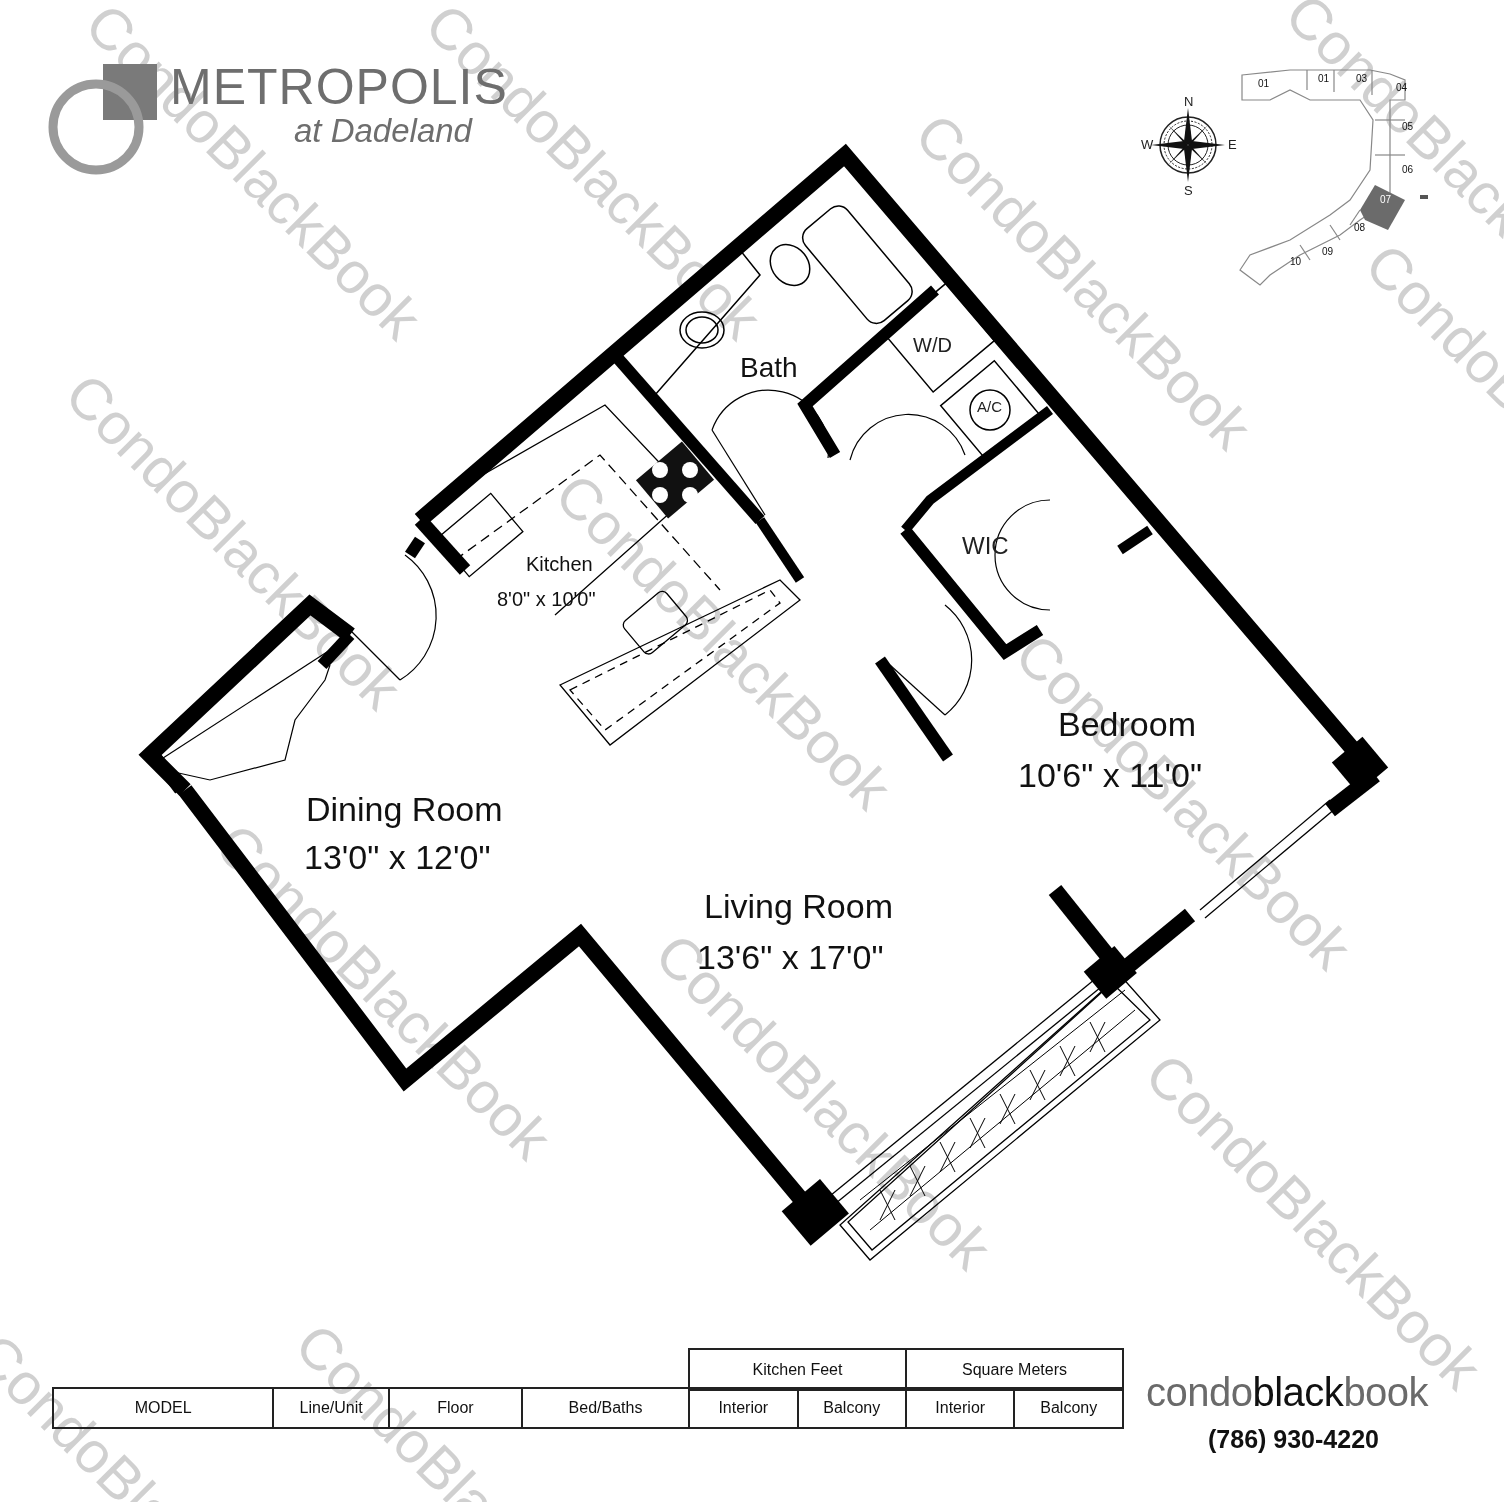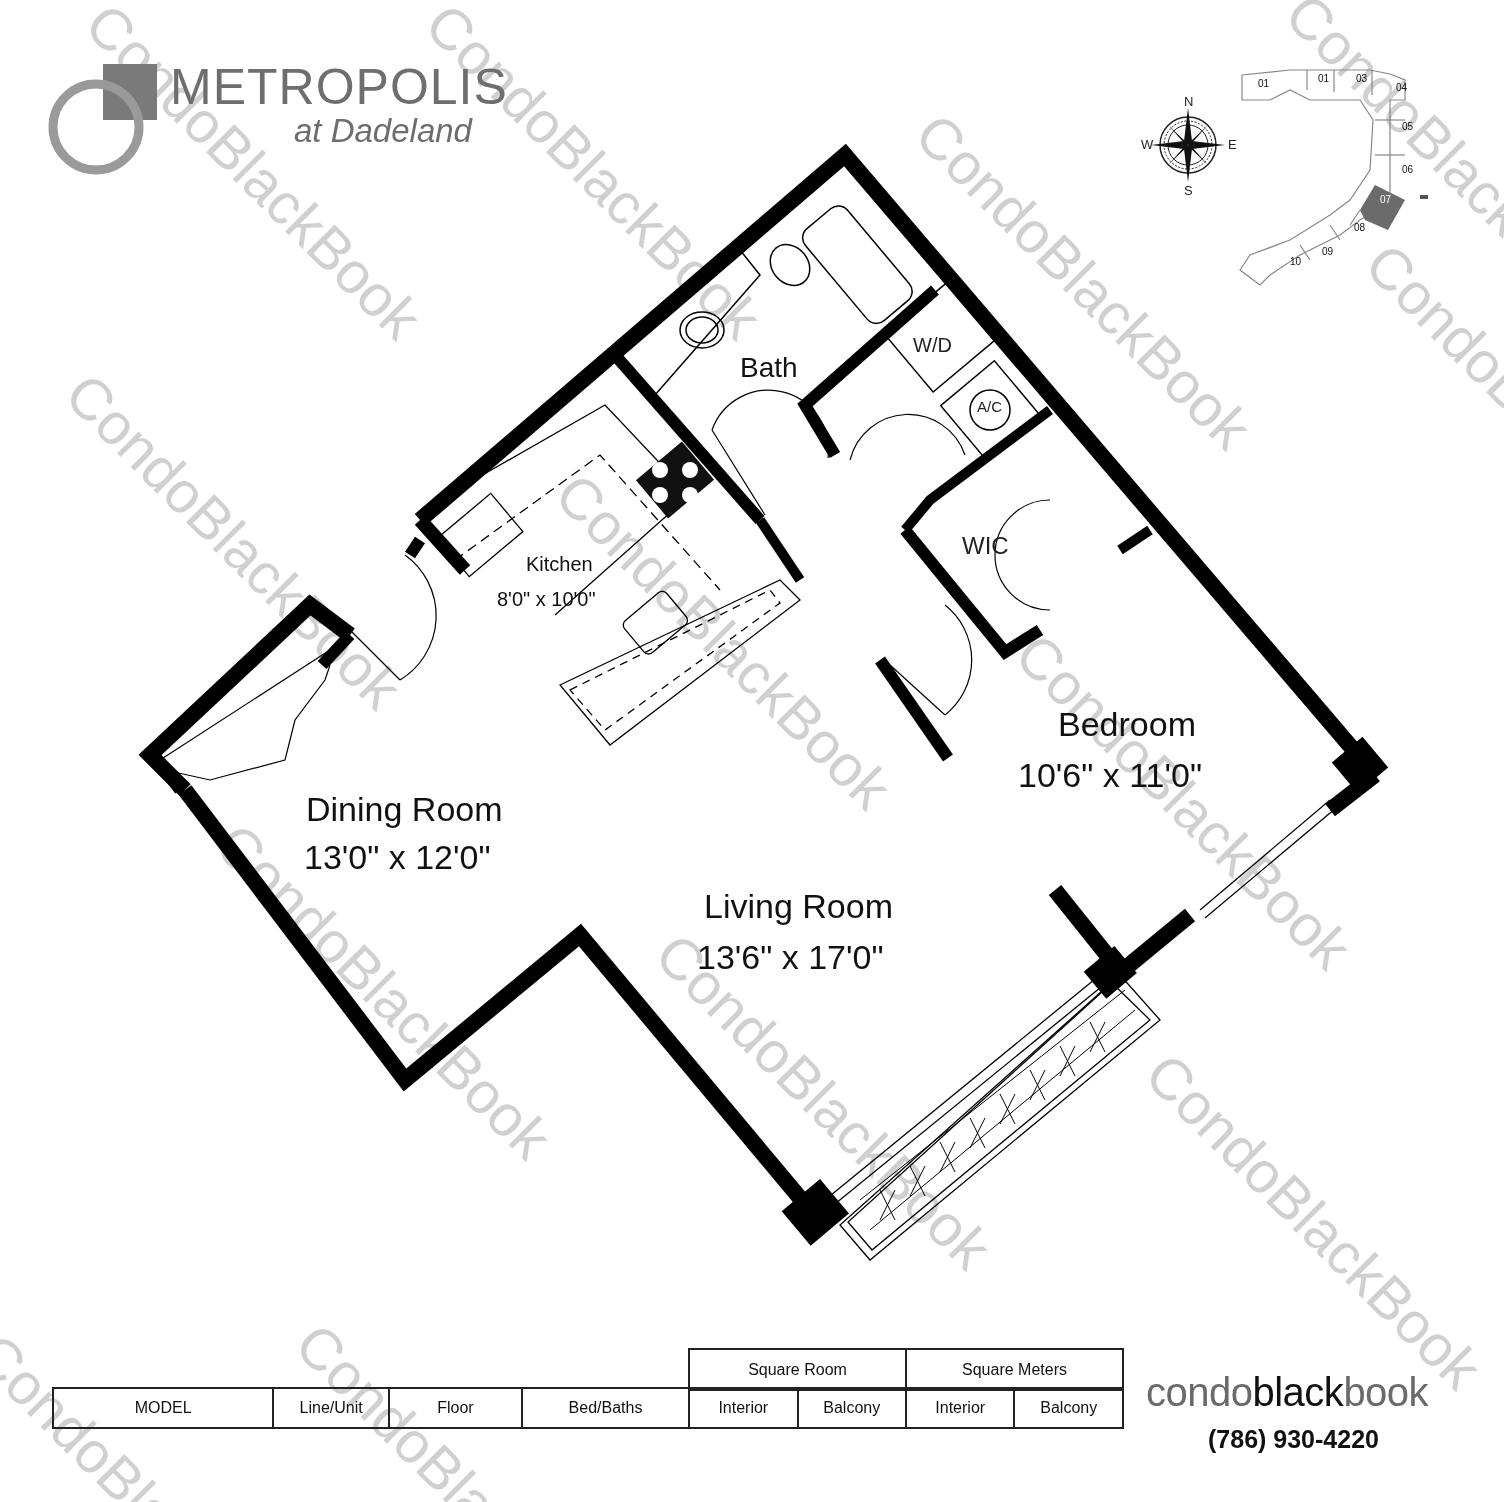--- a/index.html
+++ b/index.html
@@ -242,21 +242,21 @@
   </div>
 
   <div class="fixture-label" style="left:913px;top:334px;transform:rotate(0deg);">W/D</div>
   <div class="fixture-label" style="left:977px;top:398px;font-size:15px;">A/C</div>
   <div class="fixture-label" style="left:962px;top:532px;font-size:24px;">WIC</div>
 </div>
 
 <table class="group" style="left:688px;top:1348px;width:436px;">
   <tbody>
       <tr>
-    <td style="width:216px;">Square Room</td>
+    <td style="width:216px;">Kitchen Feet</td>
     <td style="width:216px;border-radius:9px;">Square Meters</td>
   </tr>
 </tbody>
   </table>
 <table class="spec" style="left:52px;top:1387px;width:1072px;">
   <tbody>
       <tr class="spec-head">
     <td style="width:220px;">MODEL</td>
     <td style="width:114px;">Line/Unit</td>
     <td style="width:132px;">Floor</td>

